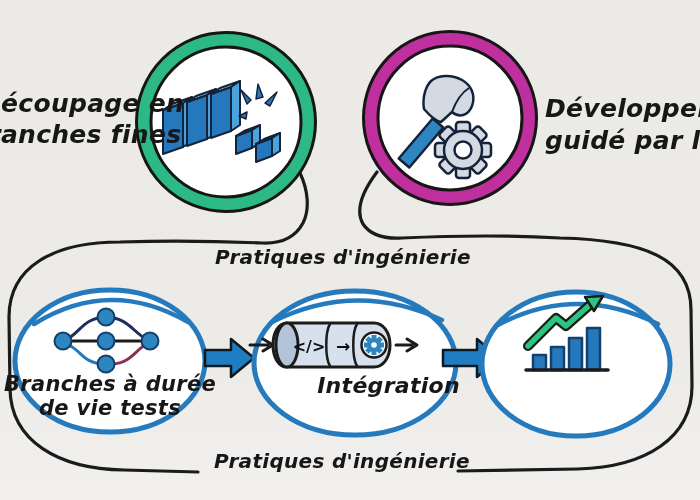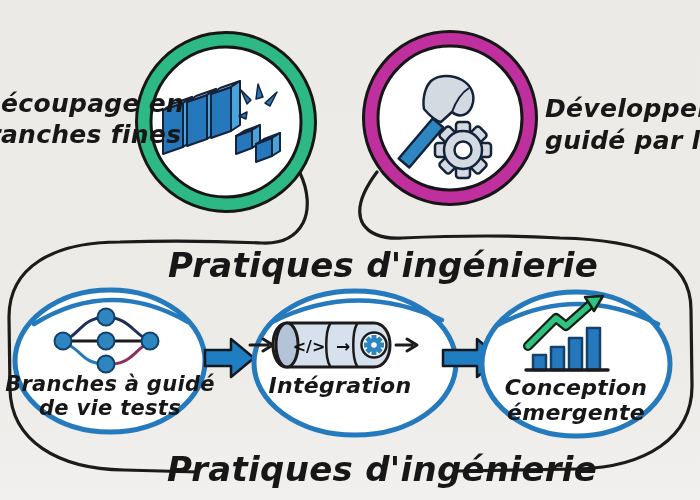--- a/index.html
+++ b/index.html
@@ -7,21 +7,21 @@
   .stage{
     position:relative;width:700px;height:500px;overflow:hidden;
     background:linear-gradient(180deg,#eceae7 0%,#ecebe8 70%,#f1f0ee 100%);
   }
   svg{position:absolute;left:0;top:0;}
   .hand{
     position:absolute;color:#171717;font-style:italic;font-weight:700;
     letter-spacing:.3px;white-space:nowrap;line-height:1.12;
   }
   .caption{font-size:25px;}
-  .title{font-size:34px;text-align:center;}
+  .title{font-size:20px;text-align:center;}
   .node-label{text-align:center;}
   .lbl21{font-size:21px;}
   .lbl22{font-size:22px;}
   .svgtext{font-family:"DejaVu Sans",sans-serif;font-weight:700;}
 </style>
 </head>
 <body>
 
 <div class="stage">
 
@@ -197,26 +197,22 @@
   <div class="hand caption" style="left:-20px;top:90px;">Découpage en</div>
   <div class="hand caption" style="left:-24px;top:121px;">tranches fines</div>
 
   <div class="hand caption" style="left:545px;top:95px;">Développement</div>
   <div class="hand caption" style="left:545px;top:127px;">guidé par les tests</div>
 
   <div class="hand title" style="left:168px;top:246px;width:350px;">Pratiques d'ingénierie</div>
   <div class="hand title" style="left:167px;top:450px;width:350px;">Pratiques d'ingénierie</div>
 
   <div class="hand node-label lbl21" style="left:0px;top:373px;width:220px;">
-    <div>Branches à guidé</div>
+    <div>Branches à durée</div>
     <div>de vie tests</div>
   </div>
 
-  <div class="hand node-label lbl22" style="left:240px;top:374px;width:200px;">
+  <div class="hand node-label lbl22" style="left:260px;top:374px;width:200px;text-align:right;">
     <div>Intégration</div>
   </div>
 
-  <div class="hand node-label lbl22" style="left:476px;top:376px;width:200px;">
-    <div>Conception</div>
-    <div>émergente</div>
-  </div>
 
 </div>
 
 </body></html>

